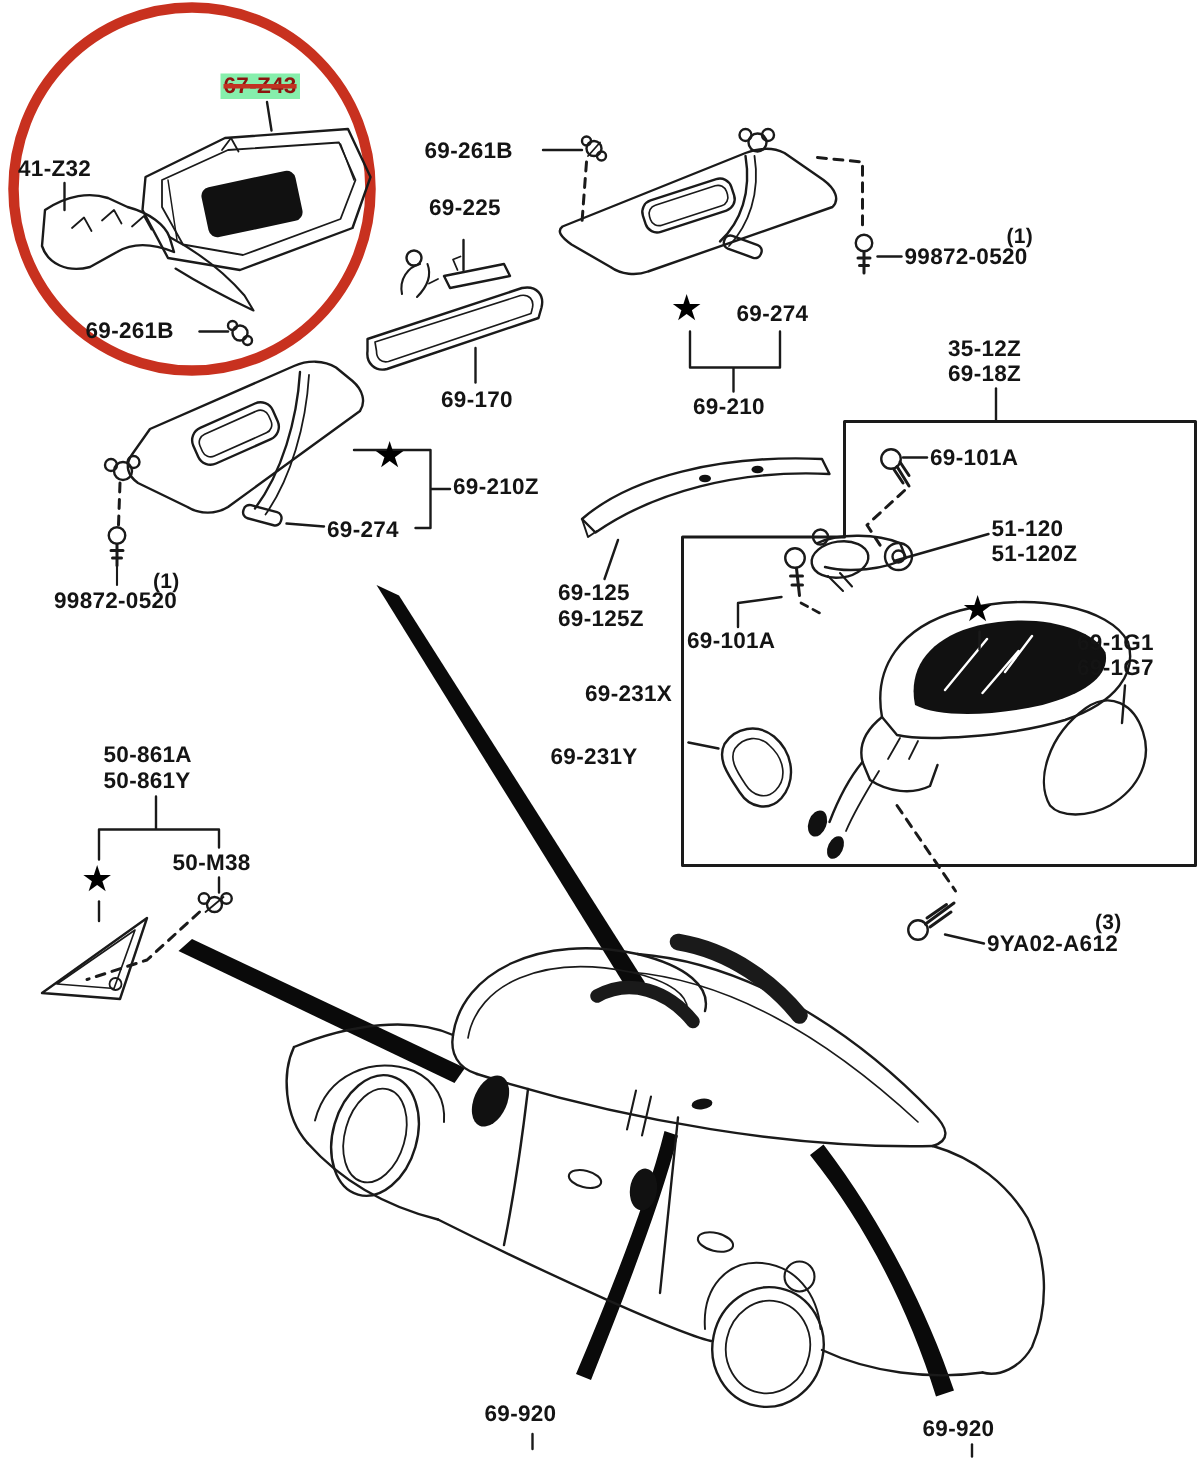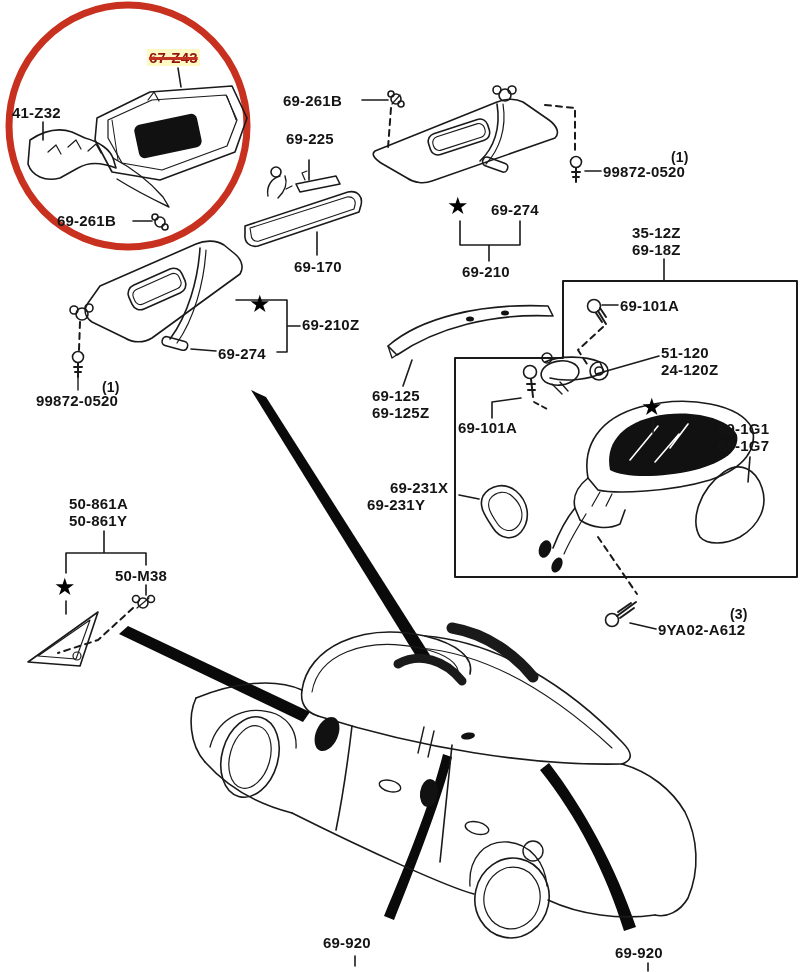--- a/index.html
+++ b/index.html
@@ -3,21 +3,21 @@
 <meta charset="utf-8">
 <style>
   html,body{margin:0;padding:0;background:#ffffff;}
   #stage{position:relative;width:800px;height:972px;background:#ffffff;overflow:hidden;
          font-family:"Liberation Sans",sans-serif;}
   #art{position:absolute;left:0;top:0;}
   .lbl{position:absolute;font:bold 15px "Liberation Sans",sans-serif;color:#141414;
        letter-spacing:.2px;white-space:nowrap;line-height:17px;}
   .qty{font-size:14px;}
   .star{position:absolute;font-size:24px;line-height:24px;color:#000;}
-  .redacted{background:#fef9c3;color:#8d1410;padding:0 2px;
+  .redacted{background:#86efac;color:#8d1410;padding:0 2px;
             text-decoration:line-through;text-decoration-color:#c23222;
             text-decoration-thickness:3px;font-size:15px;}
 </style>
 </head>
 <body>
 
 <div id="stage">
 
 <svg id="art" width="800" height="972" viewBox="0 0 800 972">
   <g fill="none" stroke="#1a1a1a" stroke-width="1.6" stroke-linecap="round" stroke-linejoin="round">
@@ -252,25 +252,25 @@
 <div class="lbl" style="left:632px;top:241px">69-18Z</div>
 <div class="lbl" style="left:57px;top:212px">69-261B</div>
 <div class="lbl" style="left:302px;top:316px">69-210Z</div>
 <div class="lbl" style="left:218px;top:345px">69-274</div>
 <div class="lbl qty" style="left:102px;top:379px">(1)</div>
 <div class="lbl" style="left:36px;top:392px">99872-0520</div>
 <div class="lbl" style="left:372px;top:387px">69-125</div>
 <div class="lbl" style="left:372px;top:404px">69-125Z</div>
 <div class="lbl" style="left:620px;top:297px">69-101A</div>
 <div class="lbl" style="left:661px;top:344px">51-120</div>
-<div class="lbl" style="left:661px;top:361px">24-120Z</div>
+<div class="lbl" style="left:661px;top:361px">51-120Z</div>
 <div class="lbl" style="left:458px;top:419px">69-101A</div>
 <div class="lbl" style="left:718px;top:420px">69-1G1</div>
 <div class="lbl" style="left:718px;top:437px">69-1G7</div>
-<div class="lbl" style="left:390px;top:479px">69-231X</div>
+<div class="lbl" style="left:390px;top:454px">69-231X</div>
 <div class="lbl" style="left:367px;top:496px">69-231Y</div>
 <div class="lbl qty" style="left:730px;top:606px">(3)</div>
 <div class="lbl" style="left:658px;top:621px">9YA02-A612</div>
 <div class="lbl" style="left:69px;top:495px">50-861A</div>
 <div class="lbl" style="left:69px;top:512px">50-861Y</div>
 <div class="lbl" style="left:115px;top:567px">50-M38</div>
 <div class="lbl" style="left:323px;top:934px">69-920</div>
 <div class="lbl" style="left:615px;top:944px">69-920</div>
 
 <div class="star" style="left:447px;top:194px">★</div>

